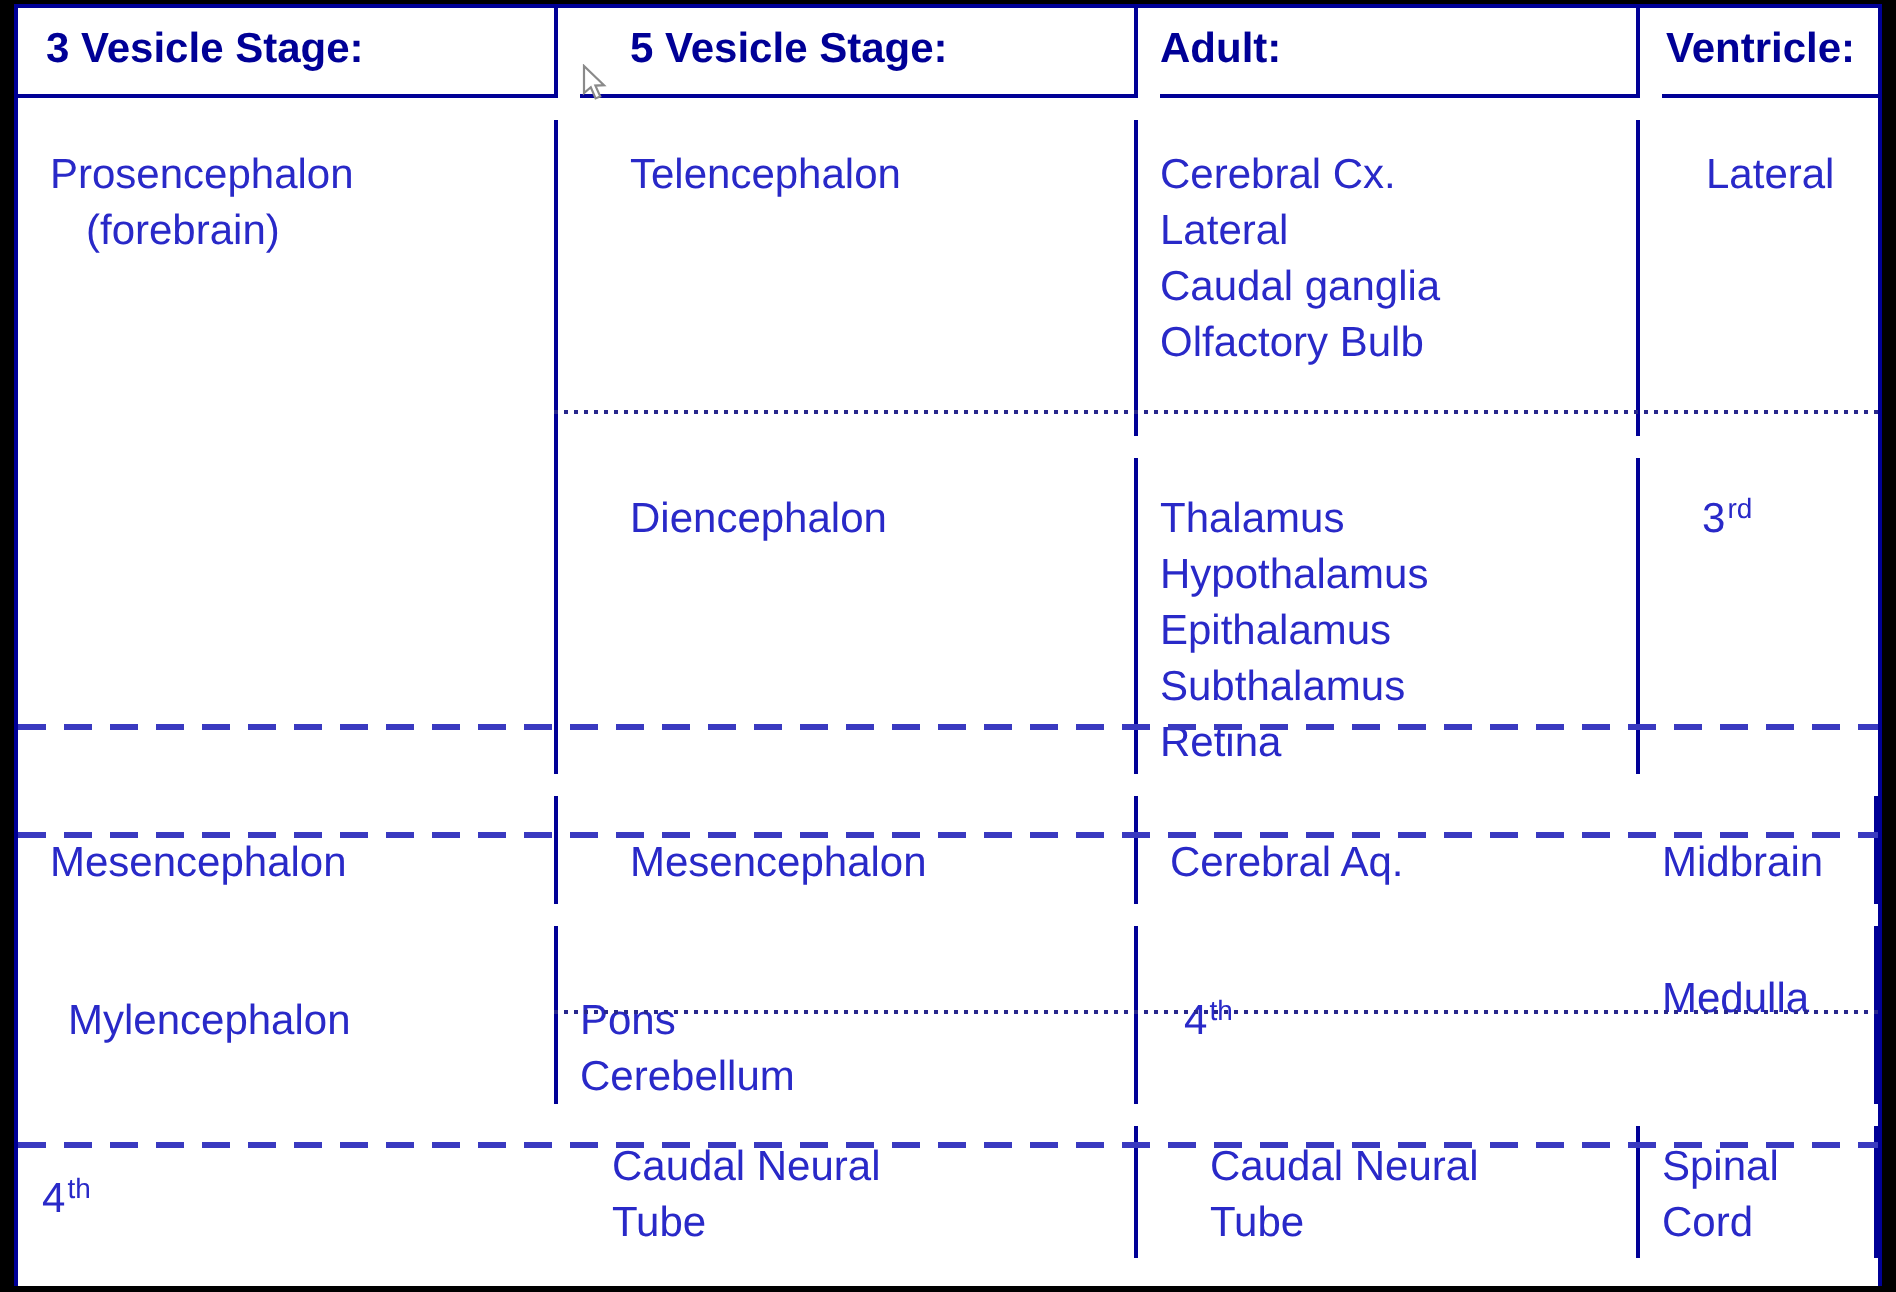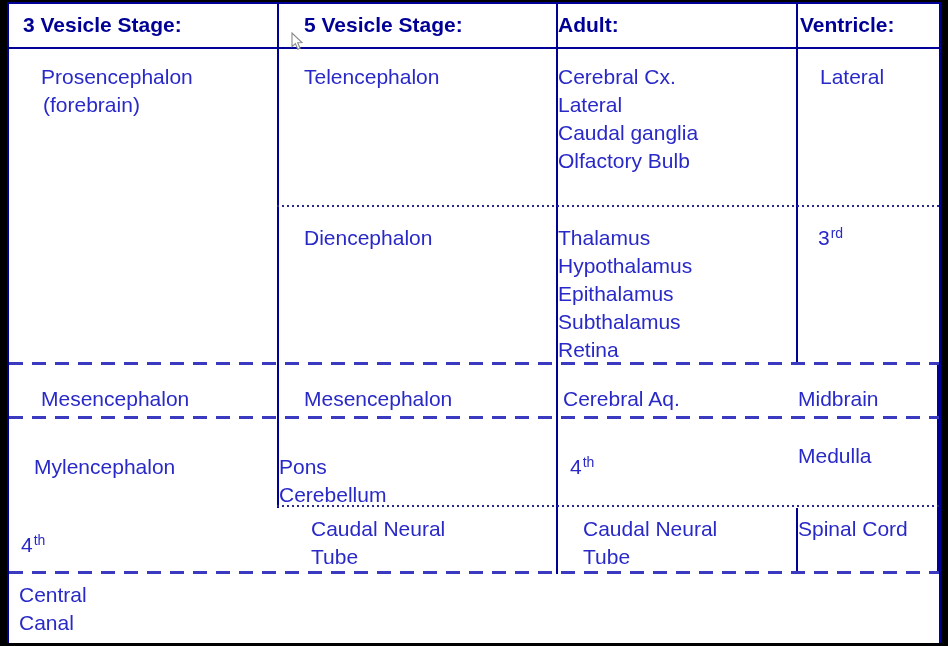--- a/index.html
+++ b/index.html
@@ -17,20 +17,21 @@
     width:934px; height:644px;
     box-sizing:border-box;
     background:var(--table-background,#fff);
     border:2px solid var(--border-solid,#000096);
     border-bottom:none;
   }
   .grid {
     display:grid; width:100%; height:100%;
     grid-template-columns:270px 279px 240px 1fr;
     grid-template-rows:45px 158px 158px 54px 89px 66px auto;
+    gap:11px;
   }
   .cell {
     box-sizing:border-box;
     color:var(--text-body,#2929c8);
     font-size:21px; line-height:28px;
     overflow:hidden;
   }
   .cb { border-right:2px solid var(--border-solid,#000096); }
   .head {
     font-weight:bold;
@@ -39,21 +40,21 @@
     padding-top:8px; line-height:26px;
   }
   .span2 { grid-row:span 2; }
 
   
   .pt14{padding-top:14px}.pt17{padding-top:17px}.pt20{padding-top:20px}
   .pt34{padding-top:34px}.pt23{padding-top:23px}.pt7{padding-top:7px}
   
   .pl2{padding-left:2px}.pl5{padding-left:5px}.pl6{padding-left:22px}
   .pl10{padding-left:10px}.pl12{padding-left:12px}.pl14{padding-left:14px}
-  .pl16{padding-left:32px}.pl20{padding-left:20px}.pl21{padding-left:21px}
+  .pl16{padding-left:16px}.pl20{padding-left:20px}.pl21{padding-left:21px}
   .pl25{padding-left:25px}.pl28{}.pl34{padding-left:34px}
   .pl49{padding-left:49px}
 
   .sup {
     font-size:14px;
     position:relative; top:-7px;
     margin-left:1px;
     text-align:center;
   }
 

